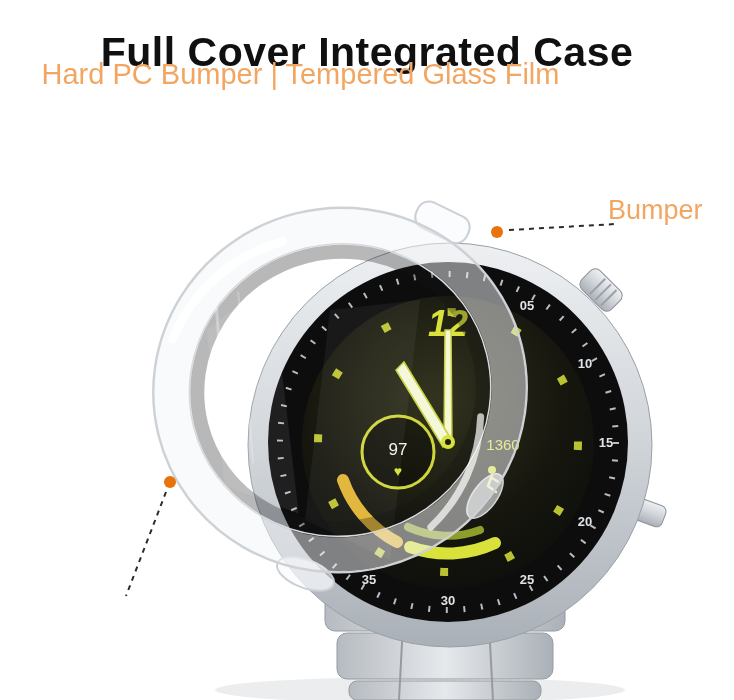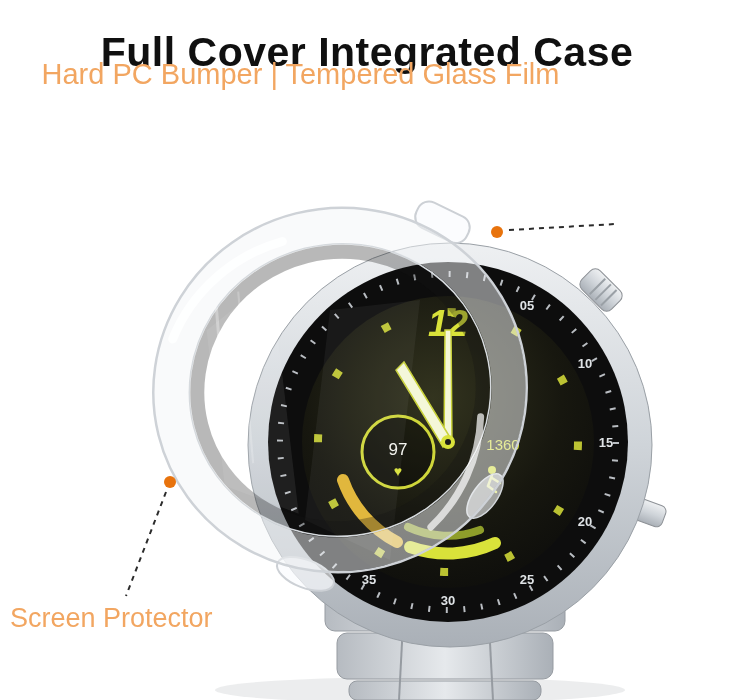--- a/index.html
+++ b/index.html
@@ -141,16 +141,16 @@
   <g>
     <line x1="509" y1="230" x2="616" y2="224" stroke="#2b2b2b" stroke-width="2" stroke-dasharray="5 5"></line>
     <circle cx="497" cy="232" r="6" fill="#E8730D"></circle>
 
     <line x1="166" y1="492" x2="126" y2="596" stroke="#2b2b2b" stroke-width="2" stroke-dasharray="5 5"></line>
     <circle cx="170" cy="482" r="6" fill="#E8730D"></circle>
   </g>
 </svg>
 
 <div class="ann ann-bumper">
+  <div>Bumper</div>
 </div>
 <div class="ann ann-glass">
-  <div>Screen Protector</div>
 </div>
 
 </body></html>

